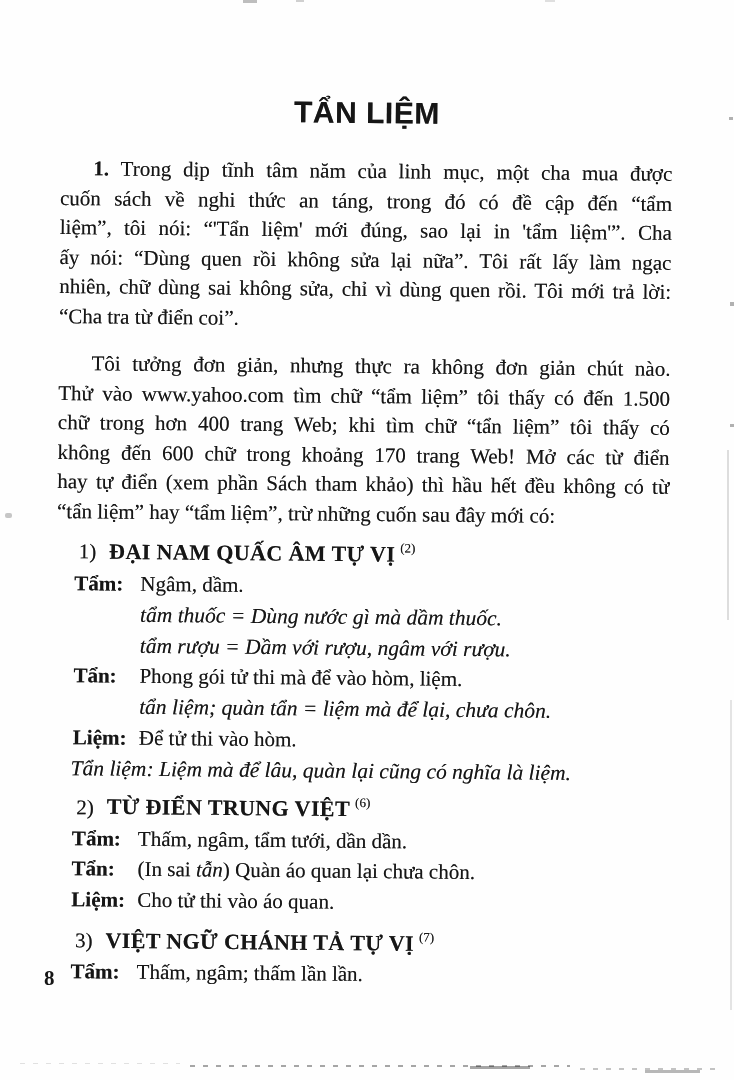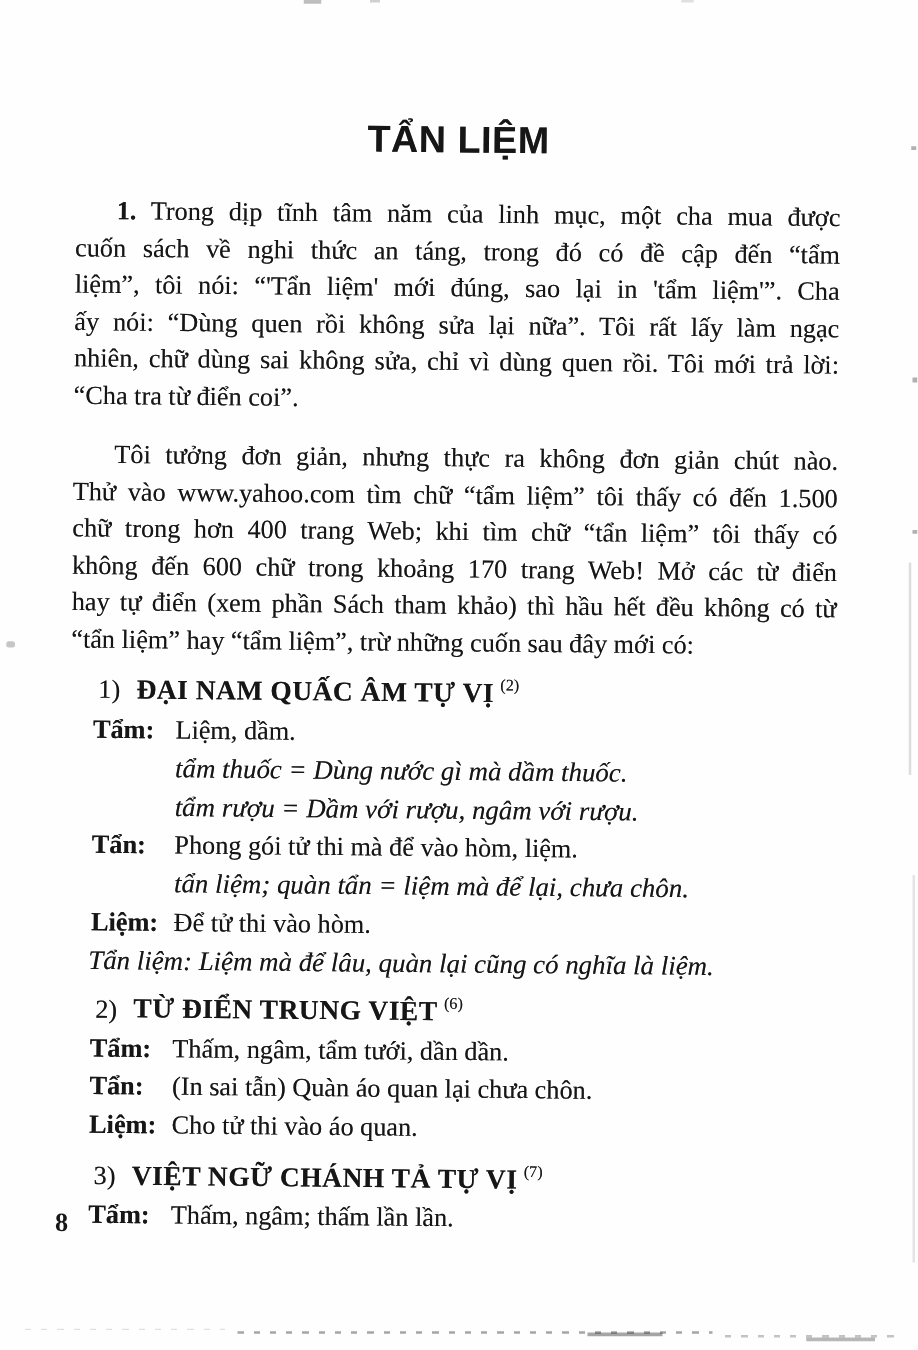--- a/index.html
+++ b/index.html
@@ -39,21 +39,21 @@
   .h2x,.h3x{line-height:32px;}
   .h2x{margin-top:2px;}
   .h3x{margin-top:4px;}
   .h1x{margin-top:3px;}
   .hnum{font-weight:normal;font-size:21px;margin-right:13px;}
   .htitle{font-weight:bold;letter-spacing:0.4px;}
   .fref{font-size:13px;margin-left:5px;position:relative;top:-1px;}
   .entries{font-size:21px;}
   .entry{line-height:30.7px;padding-left:18px;}
   .term{display:inline-block;width:66px;font-weight:bold;}
-  .italic{}
+  .italic{font-style:italic;}
   .example .def{font-style:italic;font-size:21.5px;}
   .fullline{
     line-height:30.7px;padding-left:16px;
     font-style:italic;font-size:21.5px;
   }
   .page-number{
     position:absolute;left:44px;top:966px;
     font-size:21px;font-weight:bold;
     font-family:"Liberation Serif", serif;
   }
@@ -84,21 +84,21 @@
     <div class="jline">không đến 600 chữ trong khoảng 170 trang Web! Mở các từ điển</div>
     <div class="jline">hay tự điển (xem phần Sách tham khảo) thì hầu hết đều không có từ</div>
     <div class="lline">“tẩn liệm” hay “tẩm liệm”, trừ những cuốn sau đây mới có:</div>
   </div>
 
   <div class="heading h1x">
     <span class="hnum">1)</span><span class="htitle">ĐẠI NAM QUẤC ÂM TỰ VỊ</span><sup class="fref">(2)</sup>
   </div>
 
   <div class="entries">
-    <div class="entry"><span class="term">Tẩm:</span><span class="def">Liệm, dầm.</span></div>
+    <div class="entry"><span class="term">Tẩm:</span><span class="def">Ngâm, dầm.</span></div>
     <div class="entry example"><span class="term"></span><span class="def">tẩm thuốc = Dùng nước gì mà dầm thuốc.</span></div>
     <div class="entry example"><span class="term"></span><span class="def">tẩm rượu = Dầm với rượu, ngâm với rượu.</span></div>
     <div class="entry"><span class="term">Tẩn:</span><span class="def">Phong gói tử thi mà để vào hòm, liệm.</span></div>
     <div class="entry example"><span class="term"></span><span class="def">tẩn liệm; quàn tẩn = liệm mà để lại, chưa chôn.</span></div>
     <div class="entry"><span class="term">Liệm:</span><span class="def">Để tử thi vào hòm.</span></div>
     <div class="fullline">Tẩn liệm: Liệm mà để lâu, quàn lại cũng có nghĩa là liệm.</div>
   </div>
 
   <div class="heading h2x">
     <span class="hnum">2)</span><span class="htitle">TỪ ĐIỂN TRUNG VIỆT</span><sup class="fref">(6)</sup>

